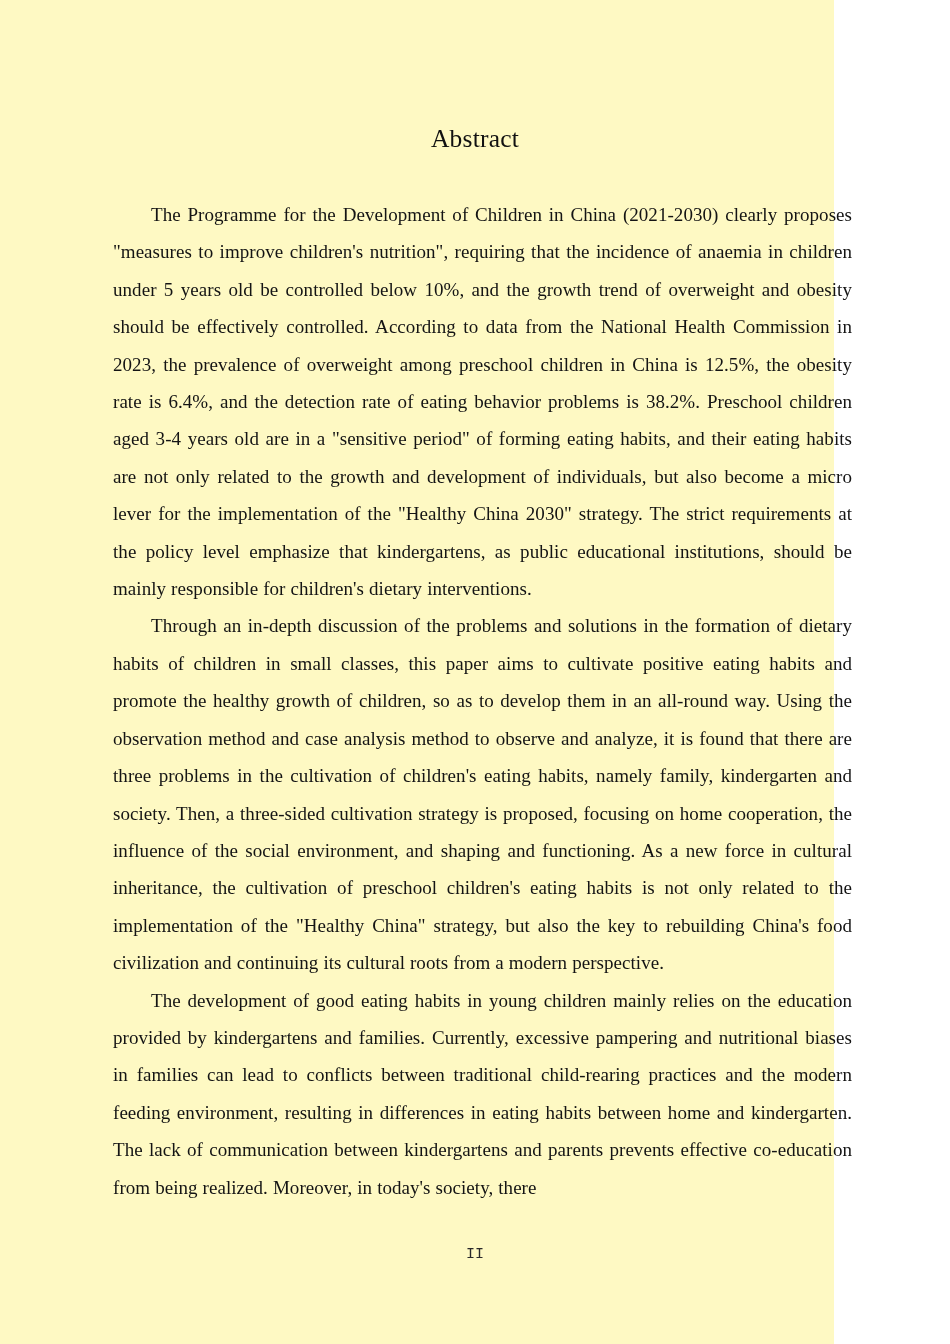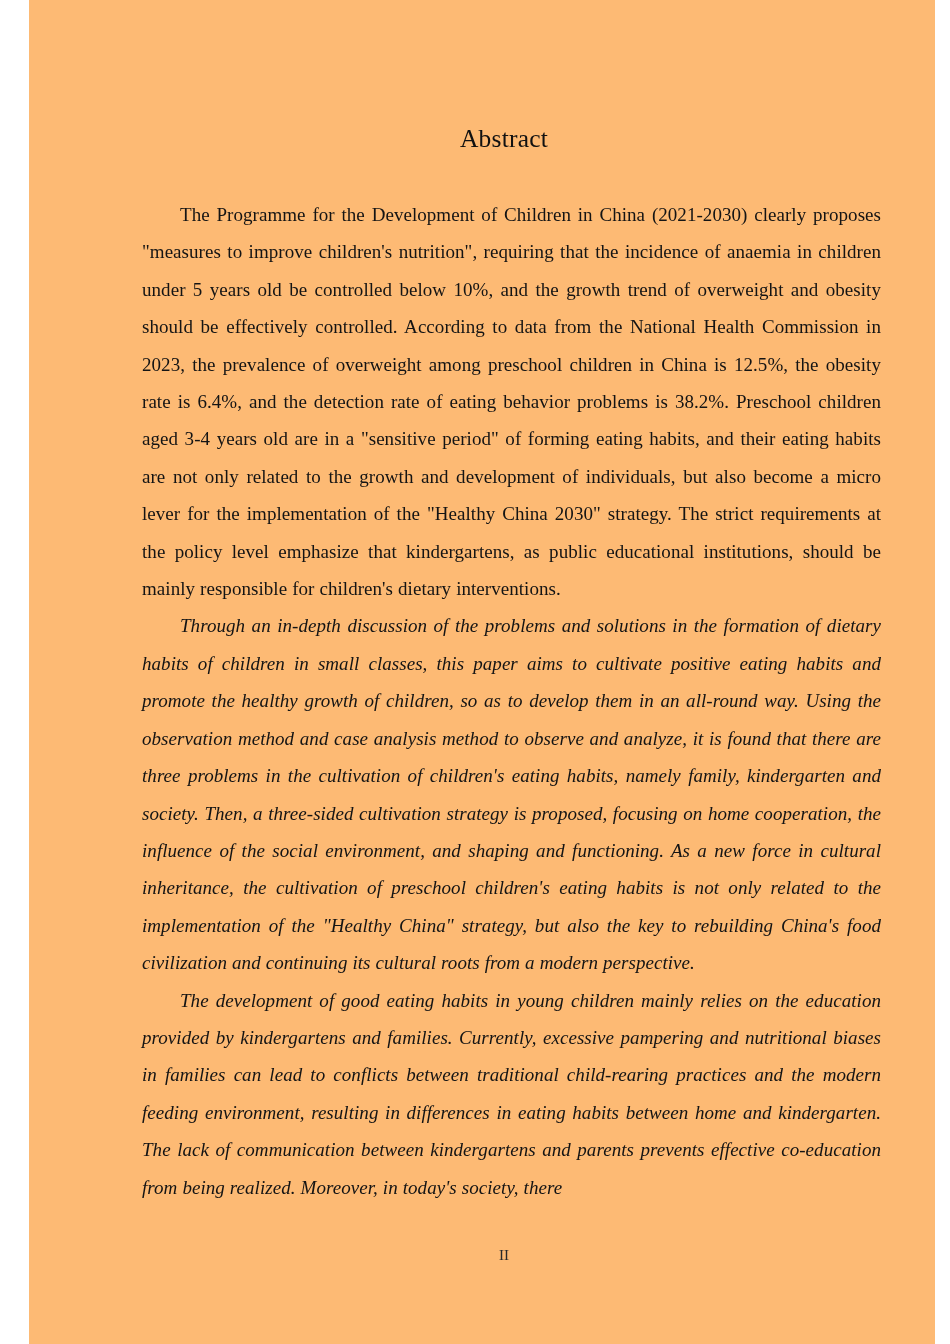--- a/index.html
+++ b/index.html
@@ -14,24 +14,23 @@
     overflow: hidden;
     font-family: "Liberation Serif", "DejaVu Serif", serif;
     color: #000000;
     -webkit-font-smoothing: antialiased;
   }
 
   .page {
     position: absolute;
     top: 0;
     left: 0;
-    width: 906px;
+    width: 834px;
     height: 1344px;
-    background: #fdba74;
-    margin-left: 29px;
+    background: #fef9c3;
   }
 
   .page-title {
     position: absolute;
     top: 122px;
     left: 0;
     width: 950px;
     text-align: center;
     font-size: 25.5px;
     line-height: 34px;
@@ -57,32 +56,32 @@
     font-size: 19px;
     line-height: 37.4px;
     color: #141414;
     letter-spacing: 0.05px;
     word-spacing: 0.2px;
     hyphens: none;
   }
 
   p.para + p.para {
     margin-top: 0px;
-    font-style: italic;
   }
 
   .page-number {
     position: absolute;
     top: 1245px;
     left: 0;
     width: 950px;
     text-align: center;
     font-size: 15px;
     line-height: 20px;
     color: #2a2a2a;
+    font-family: Liberation Mono, monospace;
   }
 </style>
 </head>
 <body>
 
 <div class="page">
 
   <h1 class="page-title">Abstract</h1>
 
   <div class="body-block">

